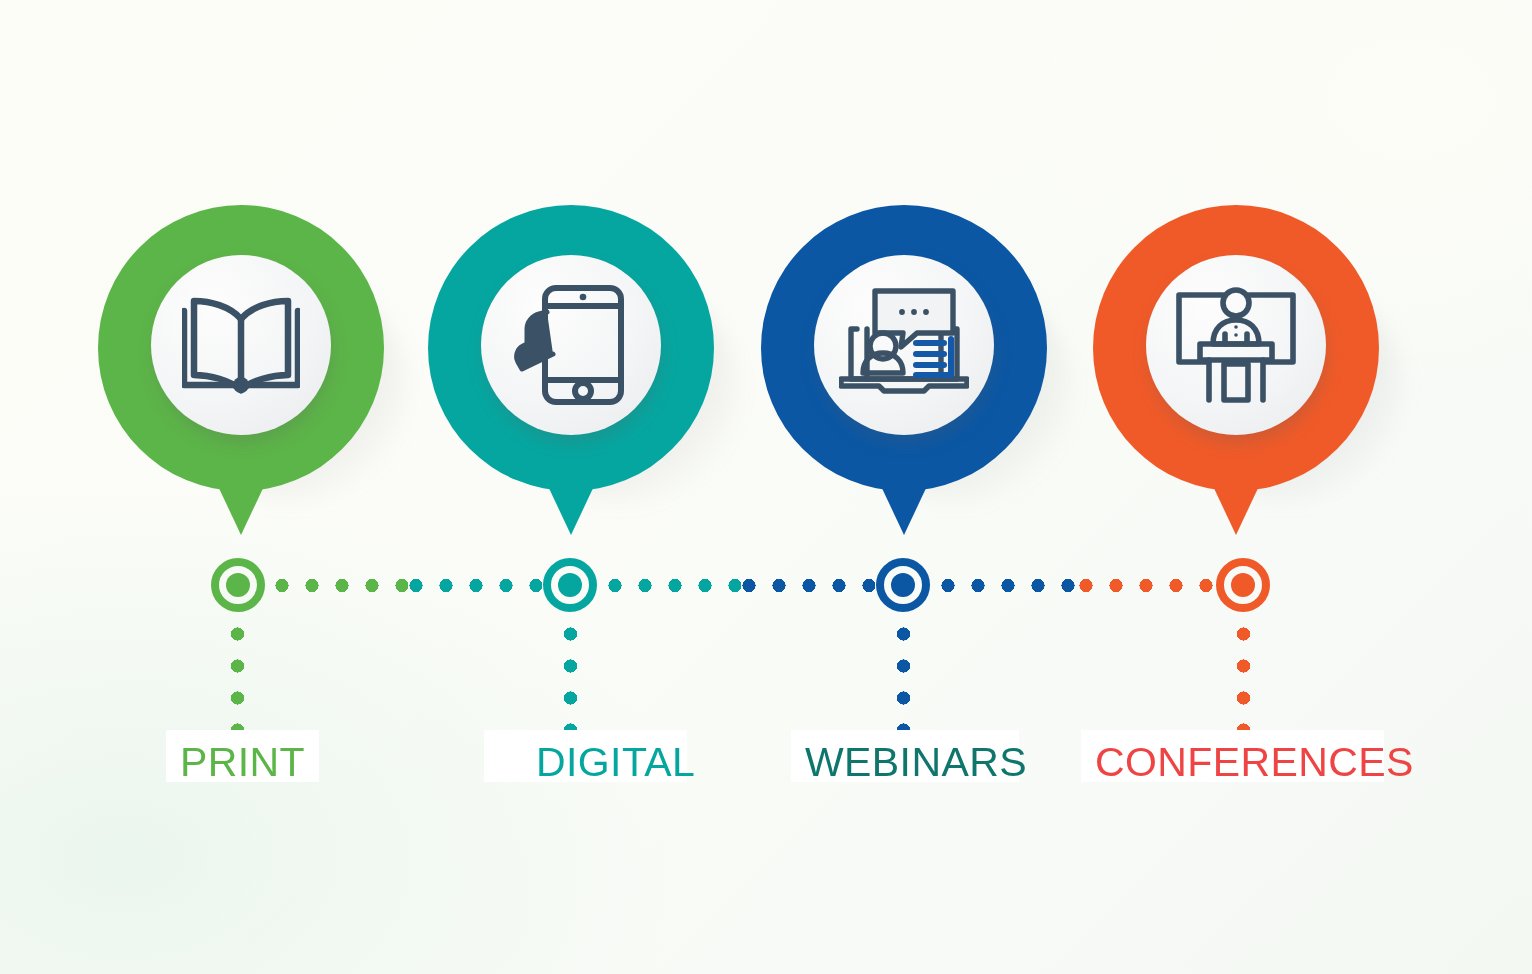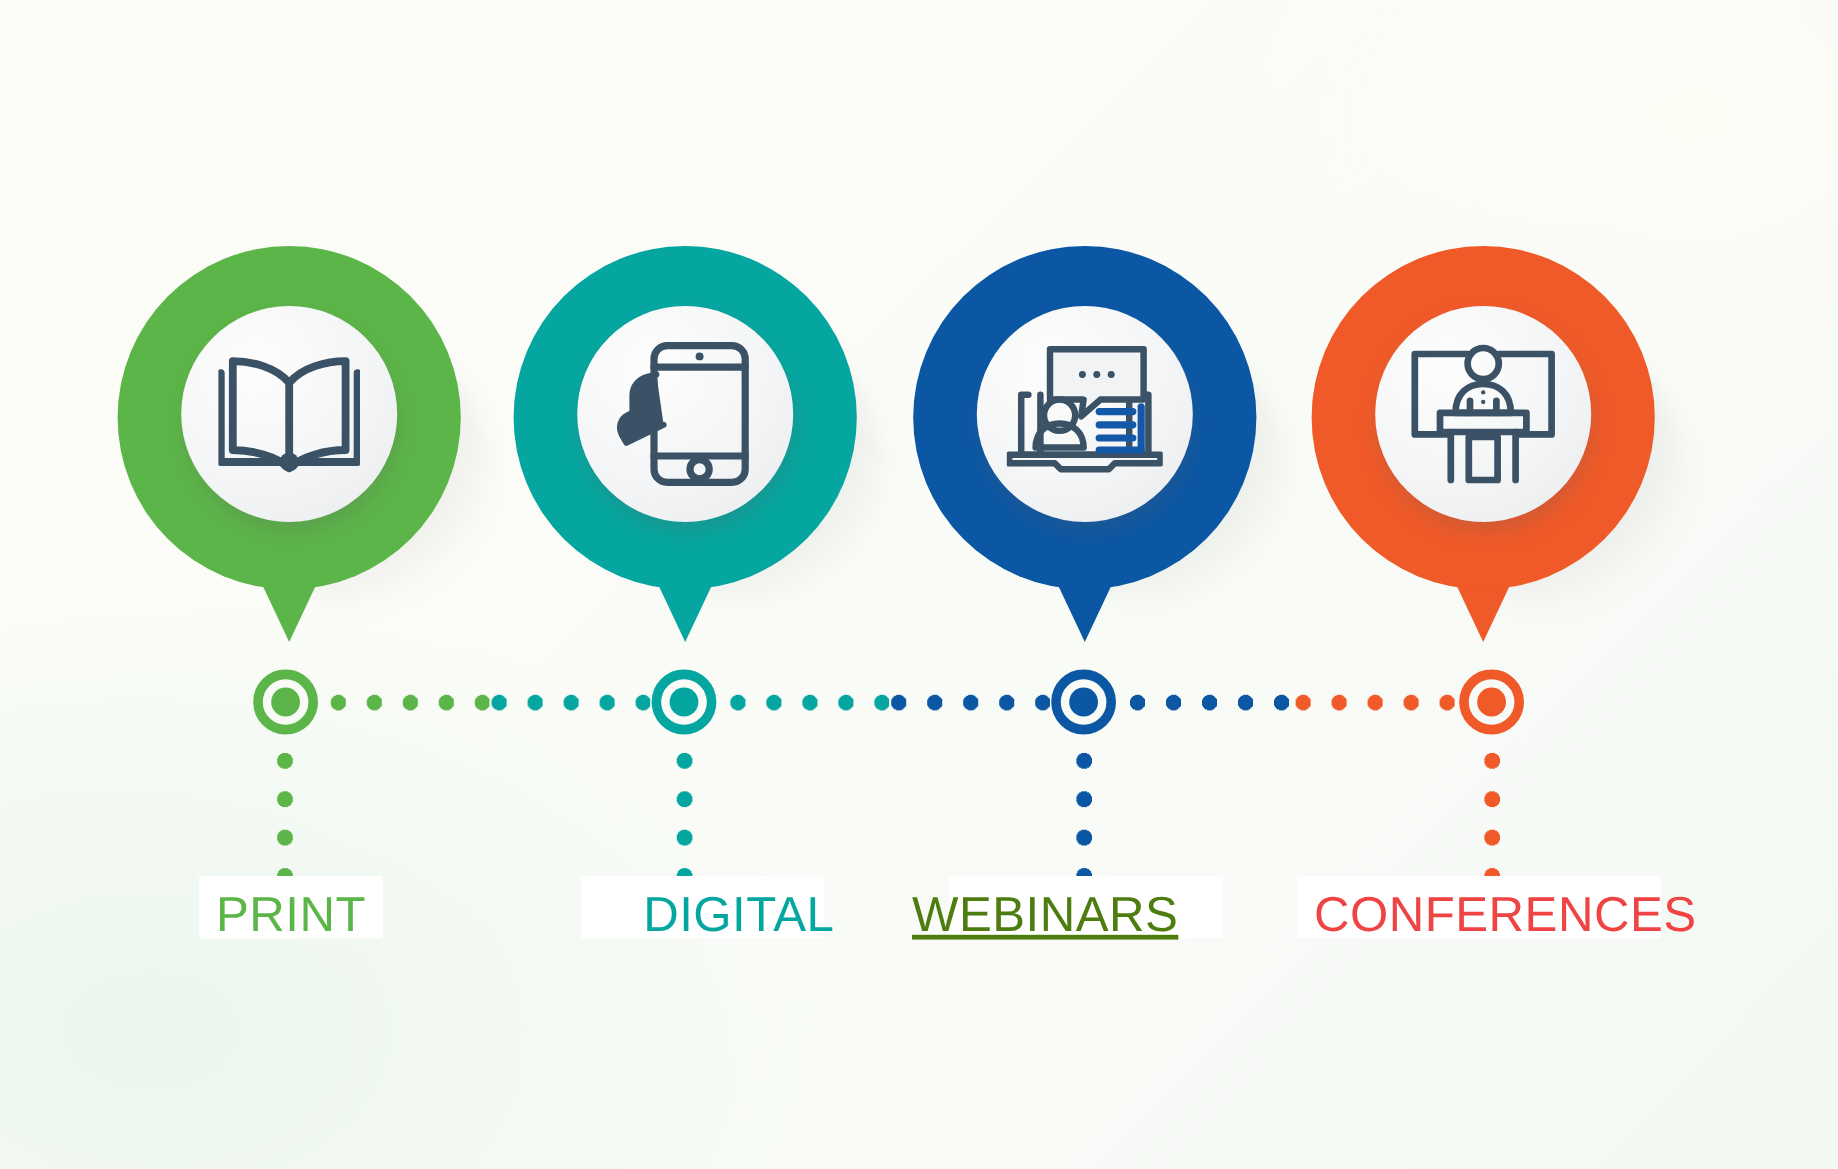--- a/index.html
+++ b/index.html
@@ -253,17 +253,17 @@
       <div class="marker" style="left: 543px; top: 558px; color: rgb(6, 166, 160);"></div>
       <div class="marker" style="left: 876px; top: 558px; color: rgb(11, 87, 164);"></div>
       <div class="marker" style="left: 1216px; top: 558px; color: rgb(240, 90, 40);"></div>
     </div>
   <div id="labels-layer">
       <div class="label-hl" style="left: 166px; top: 730px; width: 153px; height: 52px;"></div>
       <div class="label" style="left: 180px; top: 742px; color: rgb(92, 181, 72);">PRINT</div>
       <div class="label-hl" style="left: 484px; top: 730px; width: 203px; height: 52px;"></div>
       <div class="label" style="left: 498px; top: 742px; color: rgb(6, 166, 160); margin-left: 38px;">DIGITAL</div>
       <div class="label-hl" style="left: 791px; top: 730px; width: 228px; height: 52px;"></div>
-      <div class="label" style="left: 760px; top: 742px; color: #4d7c0f; text-decoration: underline;">WEBINARS</div>
+      <div class="label" style="left: 805px; top: 742px; color: #0f766e;">WEBINARS</div>
       <div class="label-hl" style="left: 1081px; top: 730px; width: 303px; height: 52px;"></div>
       <div class="label" style="left: 1095px; top: 742px; color: #ef4444;">CONFERENCES</div>
     </div>
 </div>
 
 </body></html>

